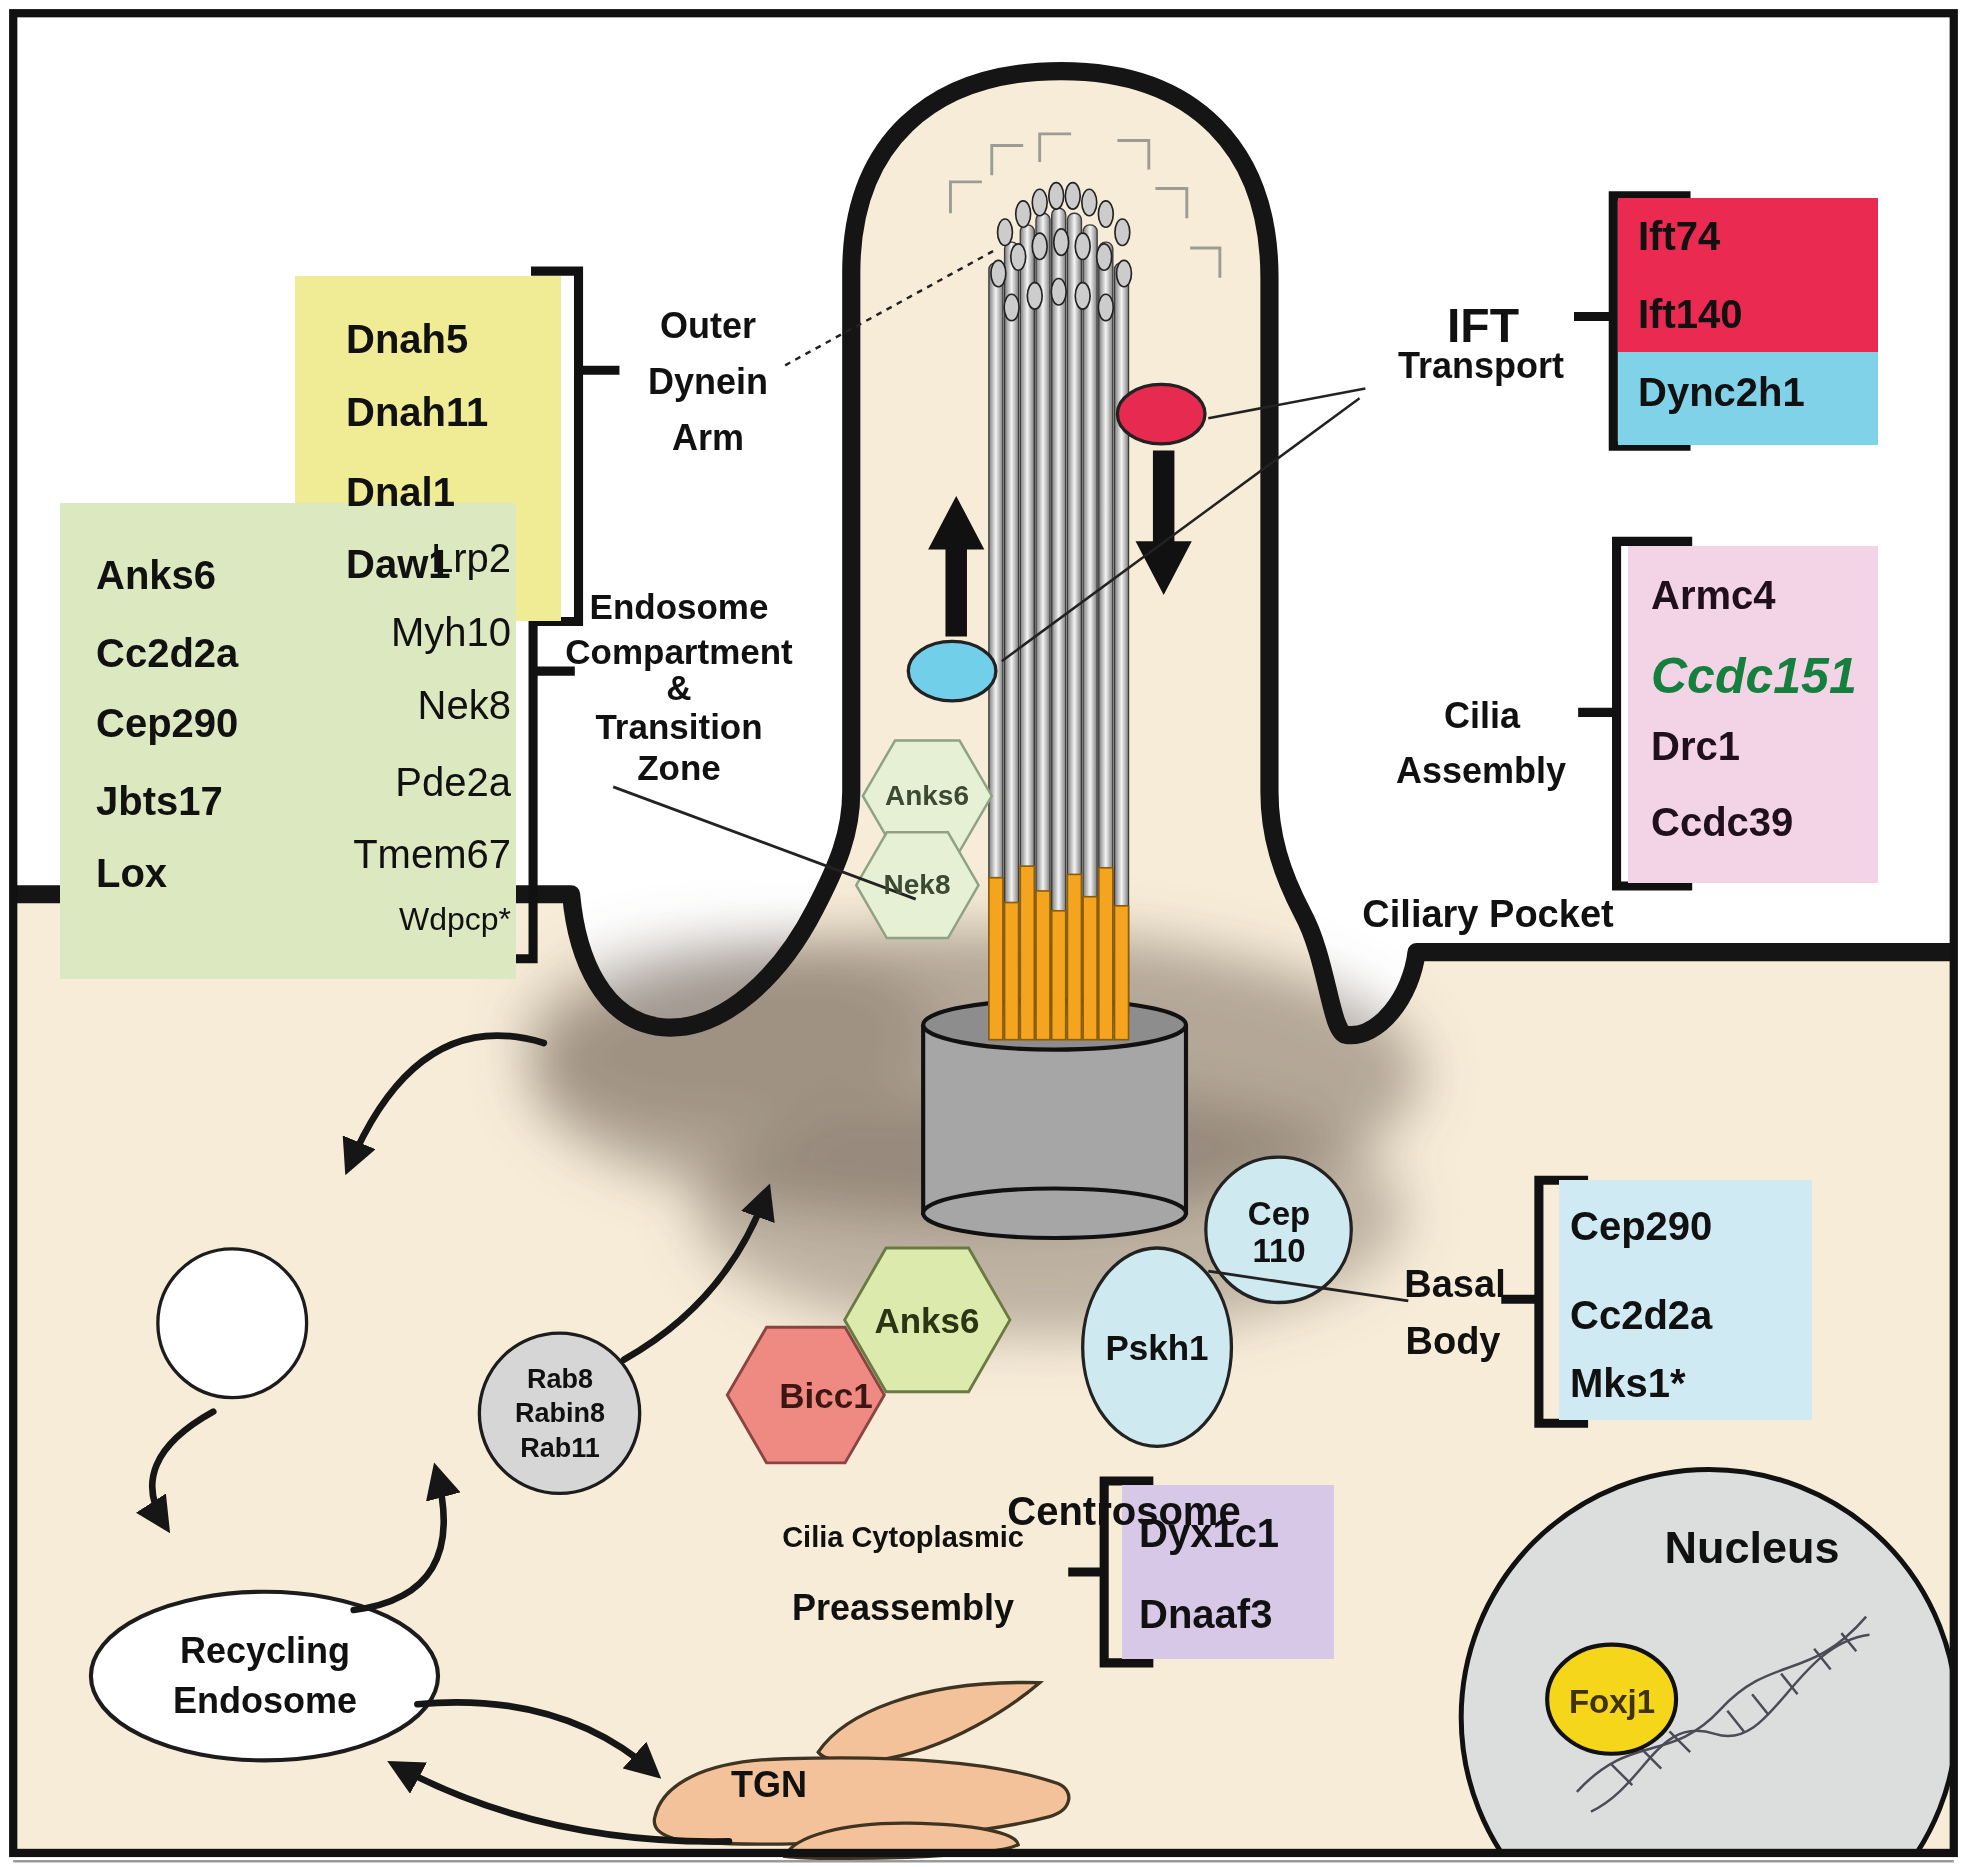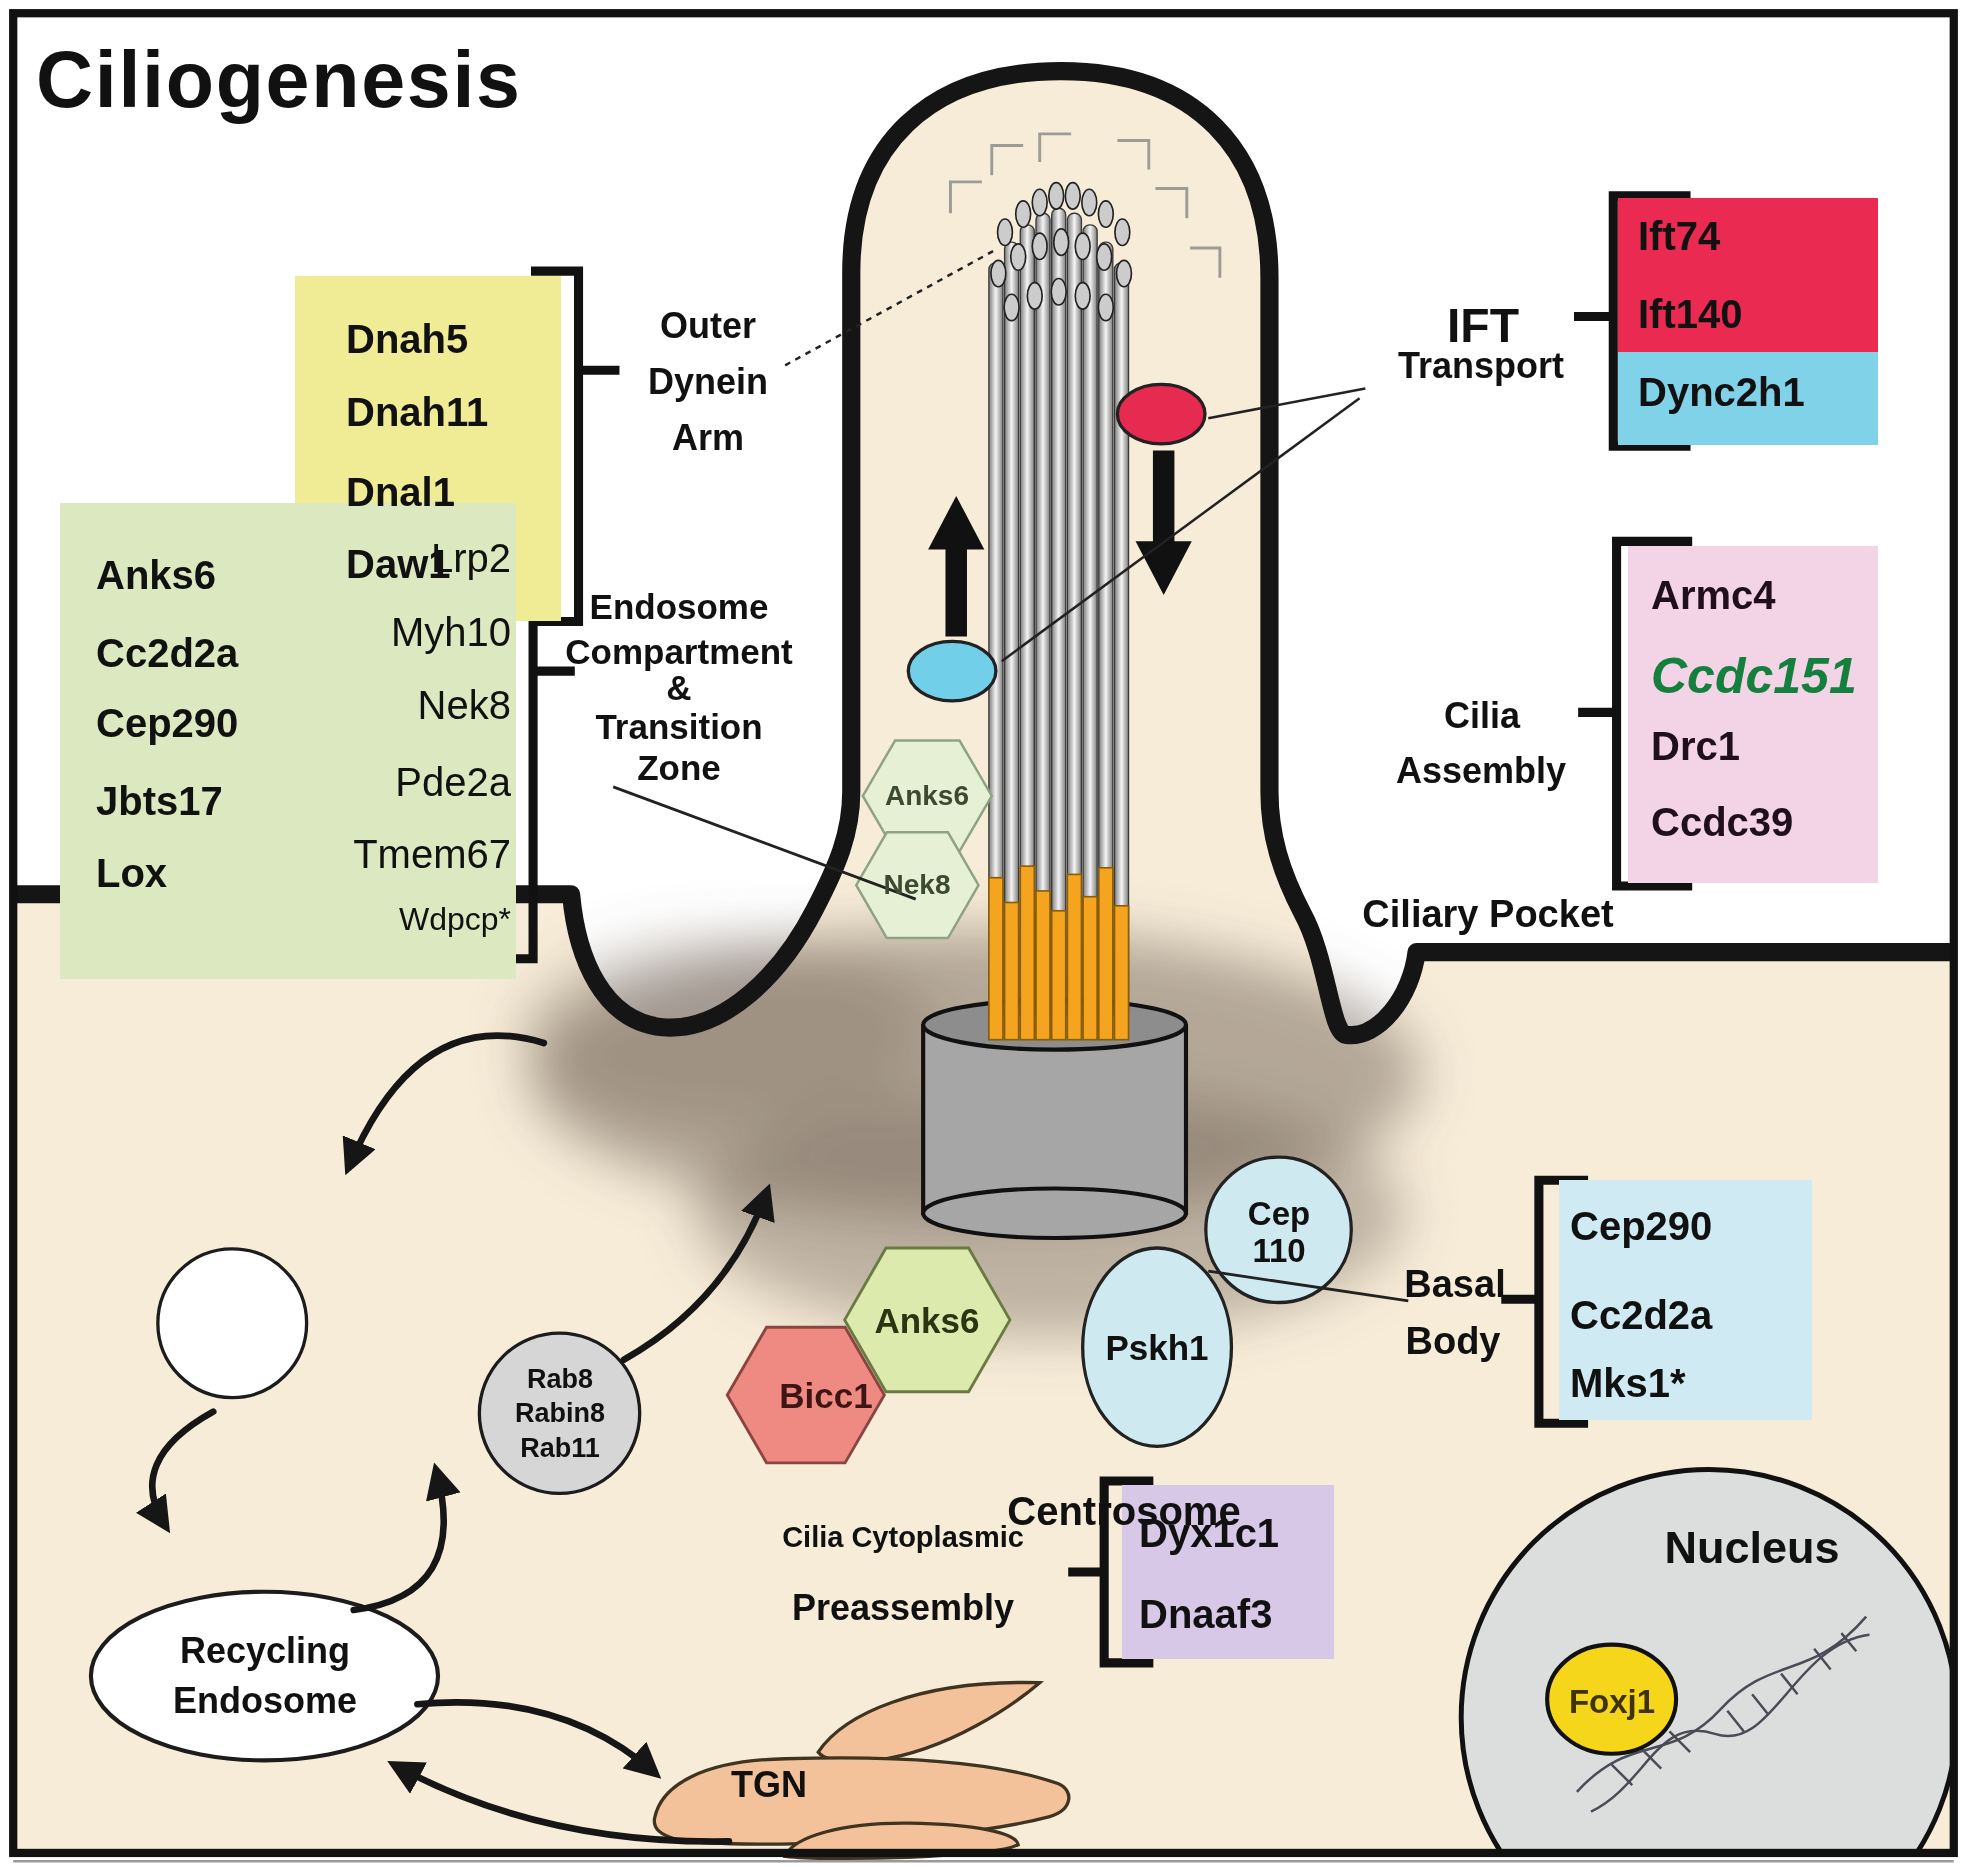--- a/index.html
+++ b/index.html
@@ -189,21 +189,20 @@
 </svg>
 
 <div class="box" id="ybox"></div>
 <div class="box" id="iftboxr"></div>
 <div class="box" id="iftboxb"></div>
 <div class="box" id="pinkbox"></div>
 <div class="box" id="greenbox"></div>
 <div class="box" id="bluebox"></div>
 <div class="box" id="purplebox"></div>
 
-<div class="tl" style="left:36px;top:40px;font-size:79px;letter-spacing:1.7px;">Ciliogenesis</div>
 
 <div class="tl" style="left:346px;top:319px;font-size:40px;">Dnah5</div>
 <div class="tl" style="left:346px;top:392px;font-size:40px;">Dnah11</div>
 <div class="tl" style="left:346px;top:472px;font-size:40px;">Dnal1</div>
 <div class="tl" style="left:346px;top:544px;font-size:40px;">Daw1</div>
 
 <div class="t" style="left:708px;top:326px;font-size:36px;">Outer</div>
 <div class="t" style="left:708px;top:382px;font-size:36px;">Dynein</div>
 <div class="t" style="left:708px;top:438px;font-size:36px;">Arm</div>
 

